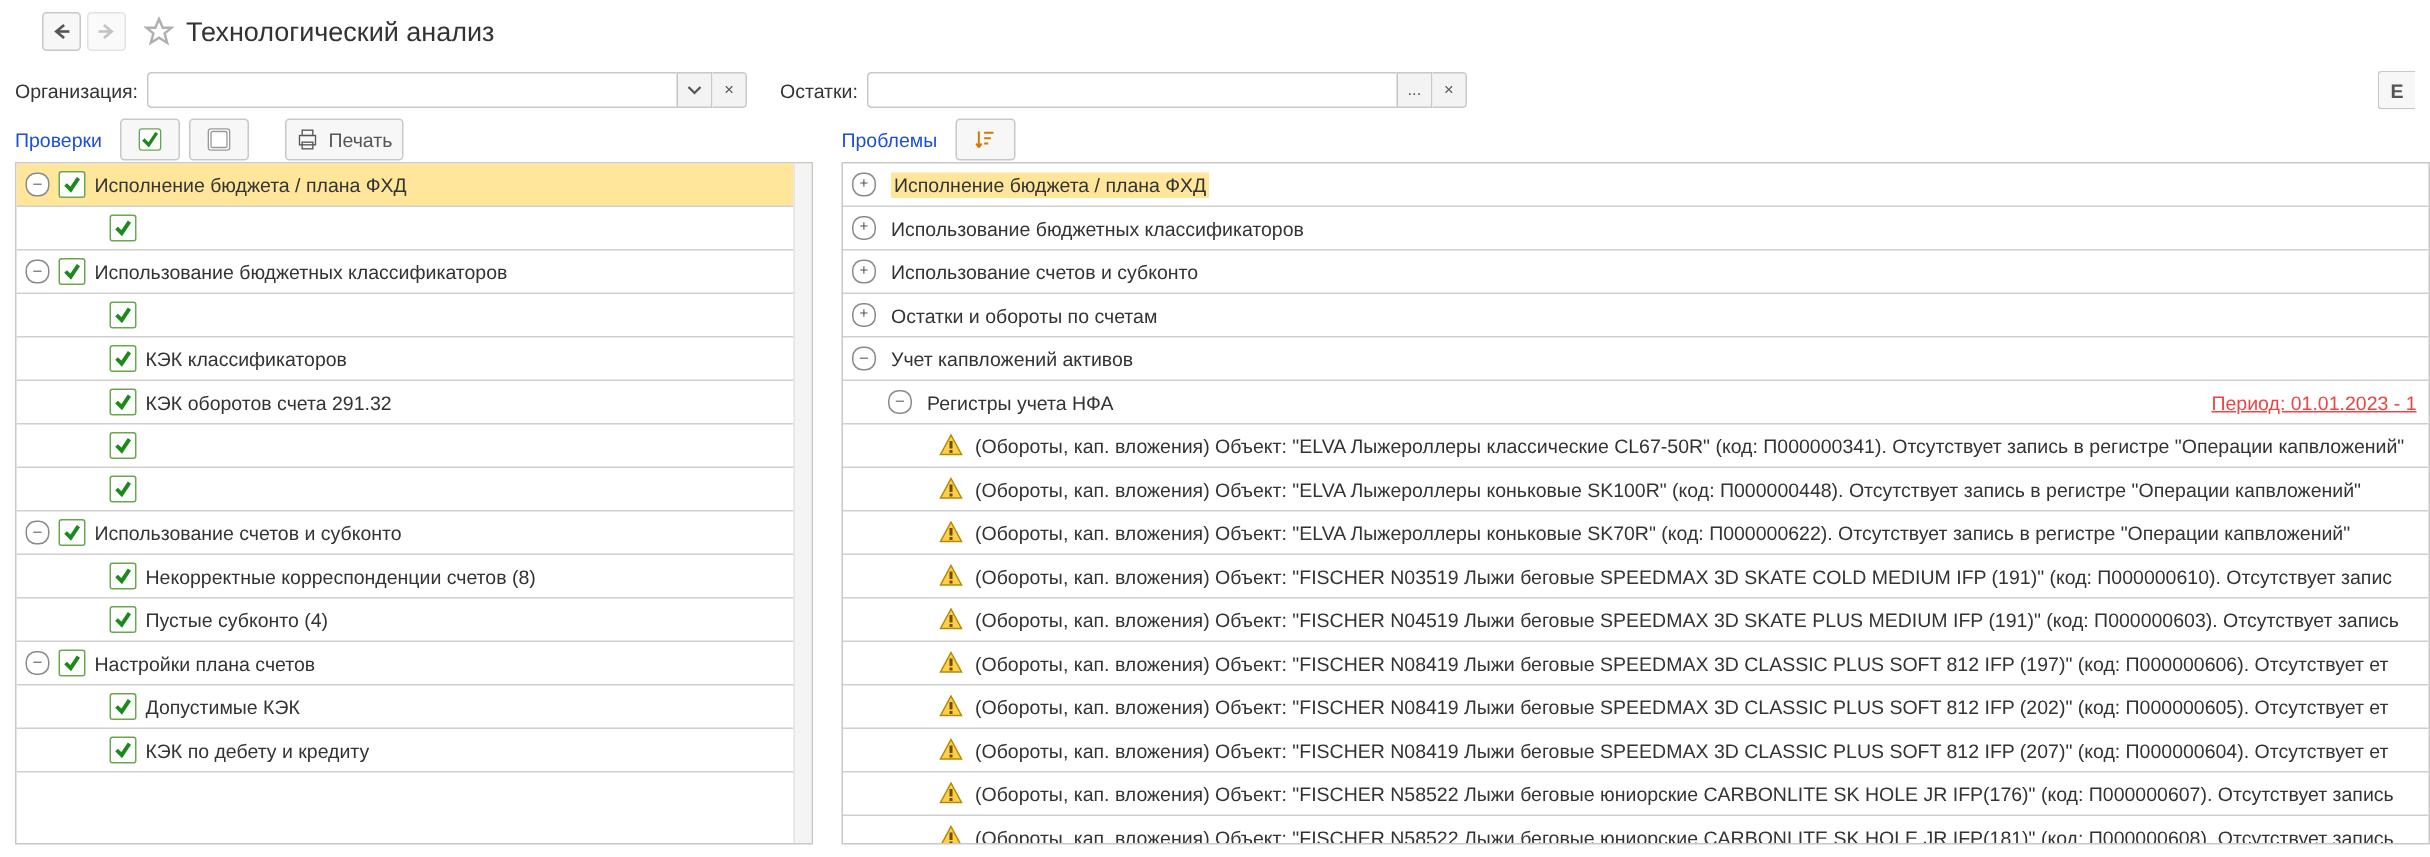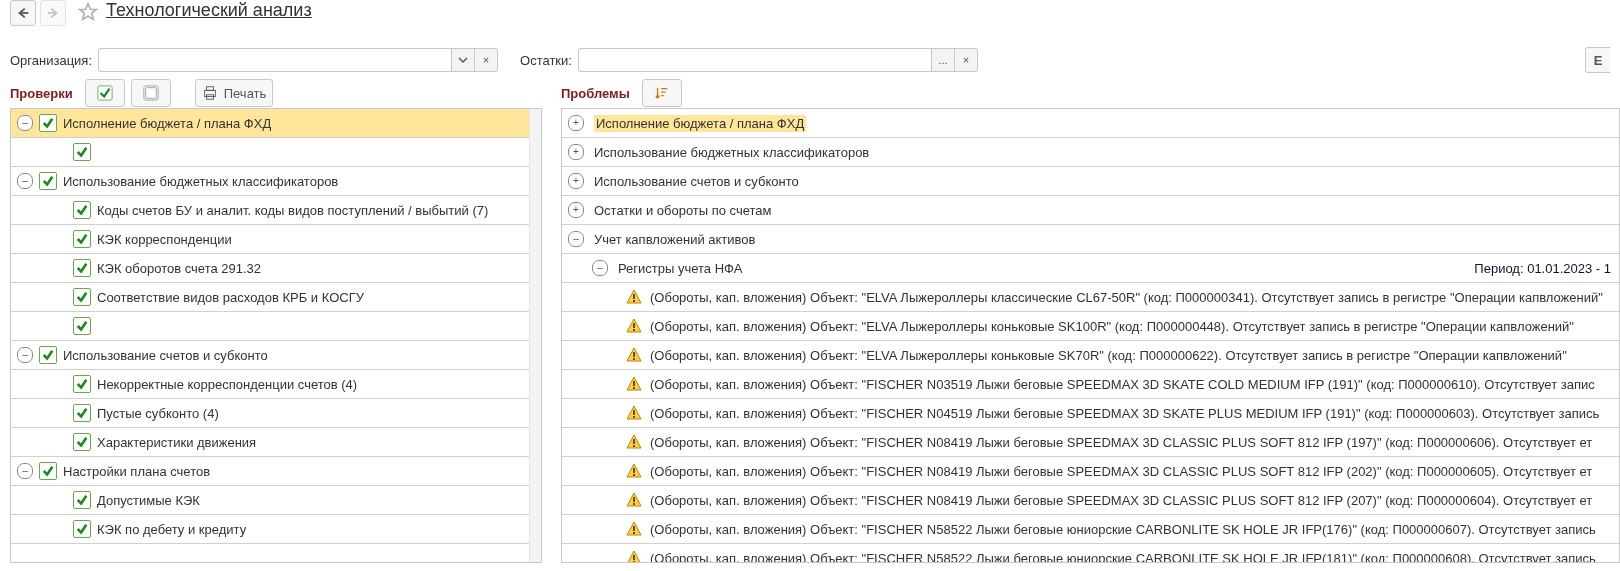--- a/index.html
+++ b/index.html
@@ -8,61 +8,61 @@
     --border-grid:#e0e0e0;
     --yellow-hl:#ffe69a;
     --bg:#ffffff;
     --text:#333;
     --text-muted:#666;
     --row-hover:#f8f8f8;
     --green:#1b8a1b;
   }
   html,body{margin:0;padding:0;font-family:Arial,Helvetica,sans-serif;font-size:13px;color:var(--text);background:var(--bg);width:1620px;height:571px;overflow:hidden;}
   
-  .title-row{display:flex;align-items:flex-start;height:42px;padding:0 4px 0 10px;text-decoration:underline;}
+  .title-row{display:flex;align-items:center;height:42px;padding:0 4px 0 28px;}
   .nav-btn{width:24px;height:24px;border:1px solid #c8c8c8;border-radius:3px;background:#f7f7f7;display:flex;align-items:center;justify-content:center;margin-right:4px;color:#555;}
   .nav-btn+.nav-btn{margin-right:8px;}
   .star{width:24px;height:24px;display:flex;align-items:center;justify-content:center;margin:0 2px 0 2px;}
   .star svg{width:20px;height:20px;stroke:#b0b0b0;fill:none;stroke-width:2;}
   .page-title{font-size:18px;font-weight:400;color:#333;margin-left:4px;}
   
   .filter-row{display:flex;align-items:center;height:36px;padding:0 10px;gap:6px;}
   .filter-label{color:#333;}
   .combo{display:flex;align-items:stretch;height:24px;}
   .combo-input{border:1px solid #c8c8c8;border-right:none;border-radius:3px 0 0 3px;padding:0 6px;background:#fff;}
   .combo-btn{width:22px;border:1px solid #c8c8c8;background:#f3f3f3;display:flex;align-items:center;justify-content:center;color:#555;font-size:11px;}
   .combo-btn+.combo-btn{border-left:none;}
   .combo-btn:last-child{border-radius:0 3px 3px 0;}
   .spacer{flex:1;}
   .filter-row .right-btn{width:24px;height:24px;border:1px solid #c8c8c8;border-radius:3px;background:#f7f7f7;display:flex;align-items:center;justify-content:center;color:#555;font-weight:bold;}
   
   .columns{display:flex;height:calc(571px - 42px - 36px - 8px);}
   .left-panel{width:552px;flex:none;display:flex;flex-direction:column;border-right:1px solid #fff;}
   .right-panel{flex:1;display:flex;flex-direction:column;min-width:0;margin-left:8px;}
   .panel-header{display:flex;align-items:center;height:30px;padding:0 10px;gap:6px;}
-  .panel-title{font-weight:bold;color:#7f1d1d;margin-right:6px;}
+  .panel-title{font-weight:normal;color:#1d4ed8;margin-right:6px;}
   .tb-btn{min-width:26px;height:26px;border:1px solid #c8c8c8;border-radius:3px;background:#f7f7f7;display:flex;align-items:center;justify-content:center;padding:0 6px;color:#555;gap:6px;}
   .tb-btn svg{width:16px;height:16px;}
   
   .tree-wrap{flex:1;border:1px solid #c8c8c8;margin:0 10px 0 10px;position:relative;overflow:hidden;}
   .tree{position:absolute;inset:0;overflow:hidden;}
   .tree-row{display:flex;align-items:center;height:28px;border-bottom:1px solid var(--border-light);white-space:nowrap;color:#333;}
   .tree-row.hl{background:var(--yellow-hl);}
   .indent{flex:none;}
   .toggle{width:14px;height:14px;border:1px solid #8a8a8a;border-radius:7px;display:flex;align-items:center;justify-content:center;font-size:10px;line-height:1;color:#555;margin-right:6px;flex:none;background:#fff;}
   .toggle.blank{border:none;background:transparent;}
   .check{width:16px;height:16px;border:1px solid #6aa84f;border-radius:2px;margin-right:6px;flex:none;display:flex;align-items:center;justify-content:center;background:#fff;}
   .check svg{width:12px;height:12px;stroke:var(--green);stroke-width:3;fill:none;}
   .tree-label{overflow:hidden;text-overflow:ellipsis;}
   .scroll-spine{position:absolute;right:0;top:0;bottom:0;width:11px;background:#f4f4f4;border-left:1px solid #e4e4e4;}
   
   .prob-wrap{flex:1;border:1px solid #c8c8c8;margin:0 0 0 0;position:relative;overflow:hidden;}
   .prob-row{display:flex;align-items:center;height:28px;border-bottom:1px solid var(--border-light);white-space:nowrap;color:#333;}
   .prob-row.hl .prob-label{background:var(--yellow-hl);padding:1px 2px;}
-  .prob-row .right{margin-left:auto;padding-right:8px;color:#0f172a;}
+  .prob-row .right{margin-left:auto;padding-right:8px;color:#ef4444;text-decoration:underline;}
   .warn{width:16px;height:16px;margin-right:8px;flex:none;display:flex;align-items:center;justify-content:center;}
   .warn svg{width:16px;height:16px;}
   .ptoggle{width:14px;height:14px;border:1px solid #8a8a8a;border-radius:7px;display:flex;align-items:center;justify-content:center;font-size:10px;line-height:1;color:#555;margin-right:10px;flex:none;background:#fff;}
 </style>
 </head>
 <body>
 
 <div class="title-row">
   <div class="nav-btn">
     <svg viewBox="0 0 16 16" width="14" height="14">
@@ -165,51 +165,49 @@
             <span class="tree-label">Использование бюджетных классификаторов</span>
           </div>
           <div class="tree-row">
             <span class="indent" style="width:42px"></span>
             <span class="toggle blank"></span>
             <span class="check">
               <svg viewBox="0 0 14 14">
                 <path d="M2 7 L6 11 L12 2"></path>
               </svg>
             </span>
-            <span class="tree-label">Коды счетов БУ и аналит. коды видов поступлений / выбытий (7)</span>
-          </div>
-          <div class="tree-row">
-            <span class="indent" style="width:42px"></span>
-            <span class="toggle blank"></span>
-            <span class="check">
-              <svg viewBox="0 0 14 14">
-                <path d="M2 7 L6 11 L12 2"></path>
-              </svg>
-            </span>
-            <span class="tree-label">КЭК корреспонденции</span>
+          </div>
+          <div class="tree-row">
+            <span class="indent" style="width:42px"></span>
+            <span class="toggle blank"></span>
+            <span class="check">
+              <svg viewBox="0 0 14 14">
+                <path d="M2 7 L6 11 L12 2"></path>
+              </svg>
+            </span>
+            <span class="tree-label">КЭК классификаторов</span>
           </div>
           <div class="tree-row">
             <span class="indent" style="width:42px"></span>
             <span class="toggle blank"></span>
             <span class="check">
               <svg viewBox="0 0 14 14">
                 <path d="M2 7 L6 11 L12 2"></path>
               </svg>
             </span>
             <span class="tree-label">КЭК оборотов счета 291.32</span>
           </div>
           <div class="tree-row">
             <span class="indent" style="width:42px"></span>
             <span class="toggle blank"></span>
             <span class="check">
               <svg viewBox="0 0 14 14">
                 <path d="M2 7 L6 11 L12 2"></path>
               </svg>
             </span>
-            <span class="tree-label">Соответствие видов расходов КРБ и КОСГУ</span>
           </div>
           <div class="tree-row">
             <span class="indent" style="width:42px"></span>
             <span class="toggle blank"></span>
             <span class="check">
               <svg viewBox="0 0 14 14">
                 <path d="M2 7 L6 11 L12 2"></path>
               </svg>
             </span>
           </div>
@@ -224,41 +222,31 @@
             <span class="tree-label">Использование счетов и субконто</span>
           </div>
           <div class="tree-row">
             <span class="indent" style="width:42px"></span>
             <span class="toggle blank"></span>
             <span class="check">
               <svg viewBox="0 0 14 14">
                 <path d="M2 7 L6 11 L12 2"></path>
               </svg>
             </span>
-            <span class="tree-label">Некорректные корреспонденции счетов (4)</span>
+            <span class="tree-label">Некорректные корреспонденции счетов (8)</span>
           </div>
           <div class="tree-row">
             <span class="indent" style="width:42px"></span>
             <span class="toggle blank"></span>
             <span class="check">
               <svg viewBox="0 0 14 14">
                 <path d="M2 7 L6 11 L12 2"></path>
               </svg>
             </span>
             <span class="tree-label">Пустые субконто (4)</span>
-          </div>
-          <div class="tree-row">
-            <span class="indent" style="width:42px"></span>
-            <span class="toggle blank"></span>
-            <span class="check">
-              <svg viewBox="0 0 14 14">
-                <path d="M2 7 L6 11 L12 2"></path>
-              </svg>
-            </span>
-            <span class="tree-label">Характеристики движения</span>
           </div>
           <div class="tree-row">
             <span class="indent" style="width:6px"></span>
             <span class="toggle">–</span>
             <span class="check">
               <svg viewBox="0 0 14 14">
                 <path d="M2 7 L6 11 L12 2"></path>
               </svg>
             </span>
             <span class="tree-label">Настройки плана счетов</span>

